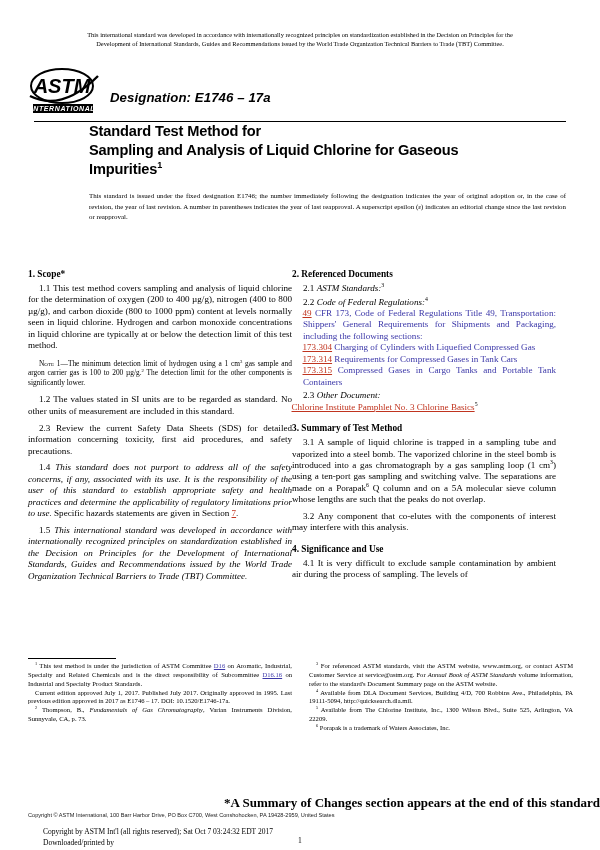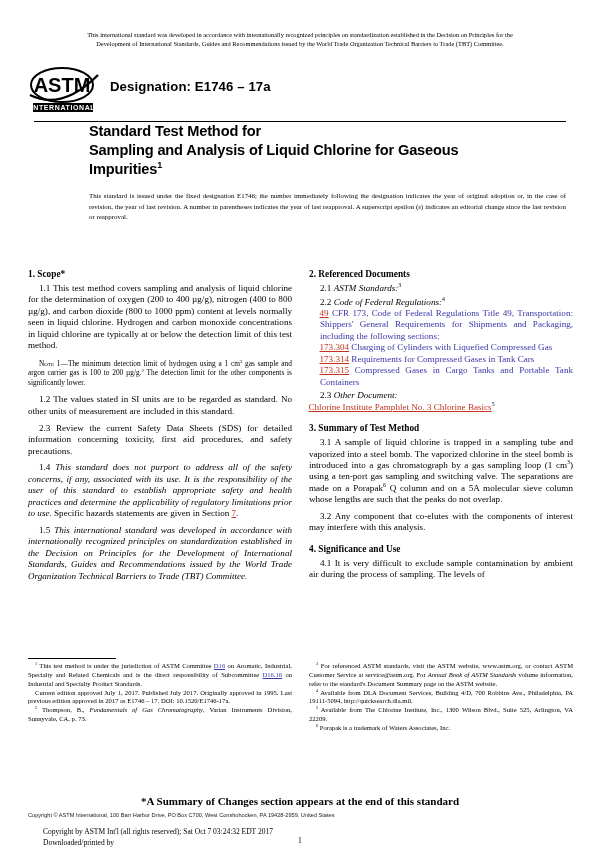--- a/index.html
+++ b/index.html
@@ -21,22 +21,23 @@
     margin: 30px 34px 0 34px;
     font-size: 6.4px;
     line-height: 1.45;
     text-align: center;
   }
   .tbt-note .l2 { display:block; }
 
   .logo-row {
     margin: 16px 0 0 28px;
     display: flex;
-    align-items: flex-start;
+    align-items: center;
     height: 52px;
+    font-style: italic;
   }
   .astm-logo {
     width: 74px;
     height: 50px;
     position: relative;
     flex: 0 0 auto;
   }
   .astm-logo svg { display:block; }
   .designation {
     font-family: "Liberation Sans", "DejaVu Sans", sans-serif;
@@ -69,21 +70,20 @@
     text-align: justify;
   }
 
   
   .columns {
     position: absolute;
     top: 238px;
     left: 28px;
     width: 545px;
     display: flex;
-    gap: 17px;
   }
   .col { width: 264px; }
 
   h2.sec {
     font-family: "Liberation Serif", "DejaVu Serif", serif;
     font-weight: bold;
     font-size: 9.3px;
     margin: 0 0 3px 0;
     line-height: 1.3;
   }
@@ -146,23 +146,23 @@
     margin: 0;
     text-indent: 7px;
   }
   p.fn i { font-style: italic; }
 
   
   .summary-line {
     position: absolute;
     top: 765px;
     left: 0; right: 0;
-    text-align: center;
+    text-align: right;
     font-weight: bold;
-    font-size: 11px;
+    font-size: 13px;
   }
   .copyright-line {
     position: absolute;
     top: 782px;
     left: 28px;
     font-family: "Liberation Sans", "DejaVu Sans", sans-serif;
     font-size: 5.6px;
     color: #1a1a1a;
   }
   .dl-block {

